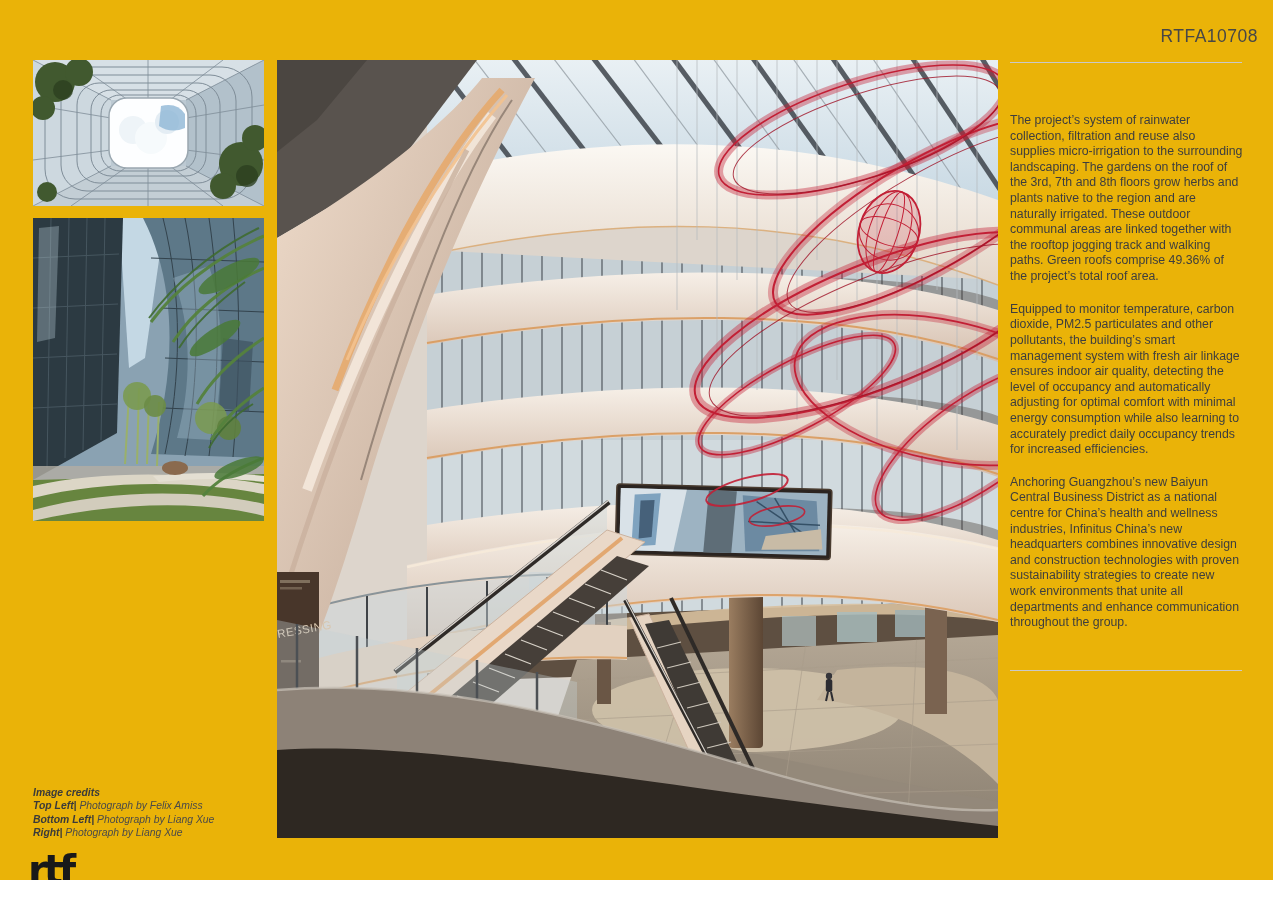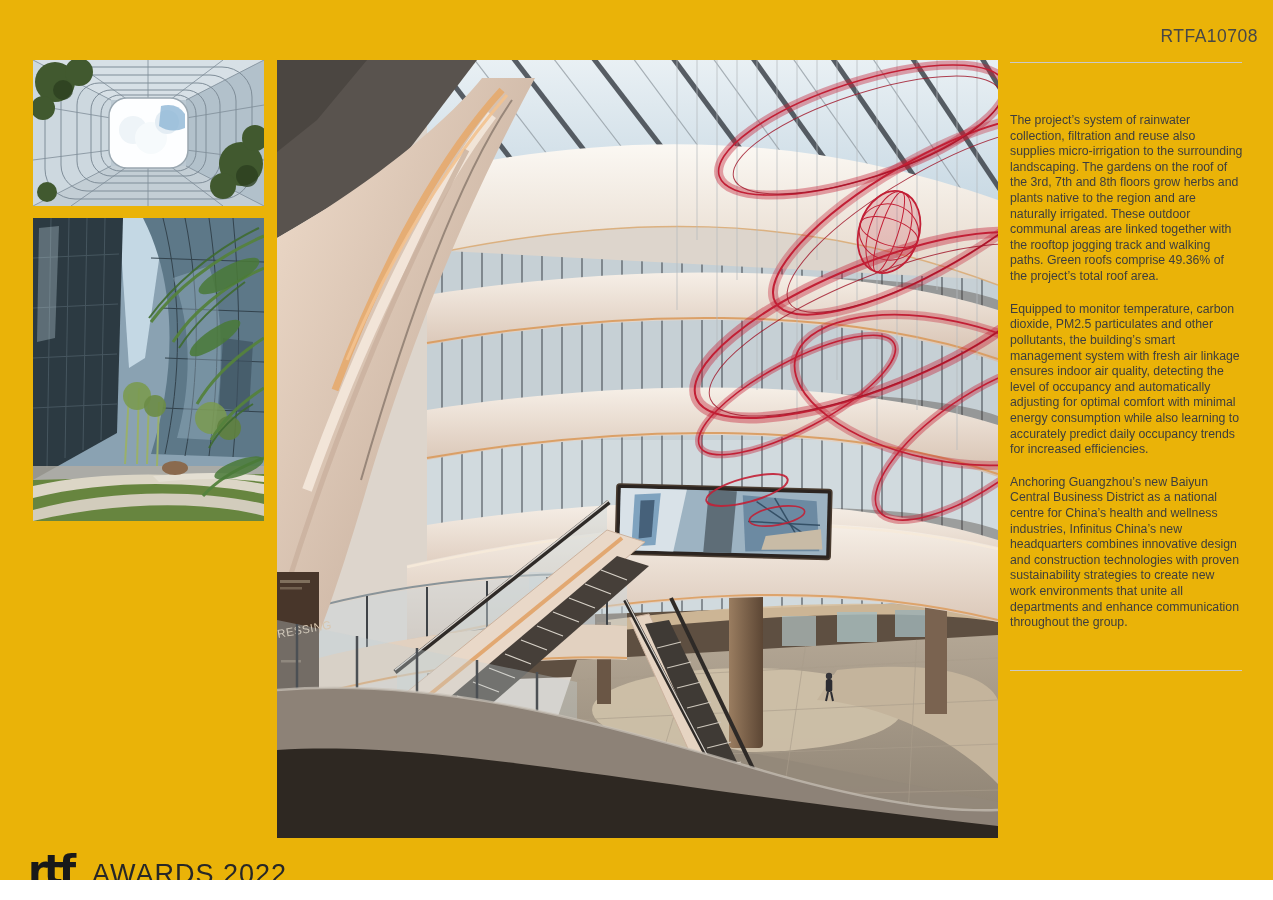--- a/index.html
+++ b/index.html
@@ -13,21 +13,21 @@
   #right-col{left:1010px;top:96px;width:233px;color:#3e3e3e;font-size:12.3px;line-height:1.27;}
   #right-col p{margin:17px 0 15px 0;}
   .photo{display:block;}
   #photo-top-left{left:33px;top:60px;}
   #photo-bottom-left{left:33px;top:218px;}
   #photo-main{left:277px;top:60px;}
   #credits{left:33px;top:786px;font-size:10.4px;color:#3a3a3a;line-height:1.28;font-style:italic;}
   #credits .hd{font-weight:bold;}
   #credits .lbl{font-weight:bold;}
   #credits .txt{color:#4a4a4a;}
-  #logo-row{left:30px;top:850px;display:flex;align-items:flex-end;gap:10px;}
+  #logo-row{left:30px;top:850px;display:flex;align-items:center;gap:10px;}
   #awards-label{font-size:27px;color:#272727;letter-spacing:1px;}
   svg{display:block;}
 </style>
 </head>
 <body>
 
 <div id="board">
 
   <div class="abs" id="code">RTFA10708</div>
   <div class="abs rule" id="rule-top"></div>
@@ -485,21 +485,26 @@
             <line x1="200" y1="600" x2="200" y2="674"></line>
           <line x1="260" y1="612" x2="260" y2="686"></line>
         </g>
         <path d="M0 630 C150 618 300 655 470 706 C590 742 670 752 721 750 L721 778 L0 778 Z" fill="#8d8277"></path>
         <path d="M0 630 C150 618 300 655 470 706 C590 742 670 752 721 750" stroke="#c9c2b8" stroke-width="2.5" fill="none" opacity=".7"></path>
         <path d="M0 690 C160 680 330 722 721 766 L721 778 L0 778 Z" fill="#2e2822"></path>
       </g>
     </svg>
   </div>
 
+  <div class="abs" id="credits">
+    <div class="hd">Image credits</div>
+    <div><span class="lbl">Top Left|</span><span class="txt"> Photograph by Felix Amiss</span></div>
+    <div><span class="lbl">Bottom Left|</span><span class="txt"> Photograph by Liang Xue</span></div>
+    <div><span class="lbl">Right|</span><span class="txt"> Photograph by Liang Xue</span></div>
+  </div>
 
   <div class="abs" id="logo-row">
     <svg width="52" height="40" viewBox="0 0 52 40">
       <text x="-2" y="34" font-family="DejaVu Sans, sans-serif" font-weight="800" font-size="40" letter-spacing="-4" fill="#191919">rtf</text>
     </svg>
-    <span id="awards-label">AWARDS 2022</span>
   </div>
 
 </div>
 
 </body></html>

